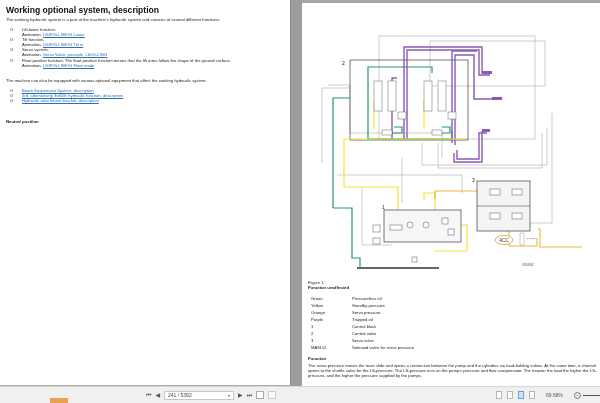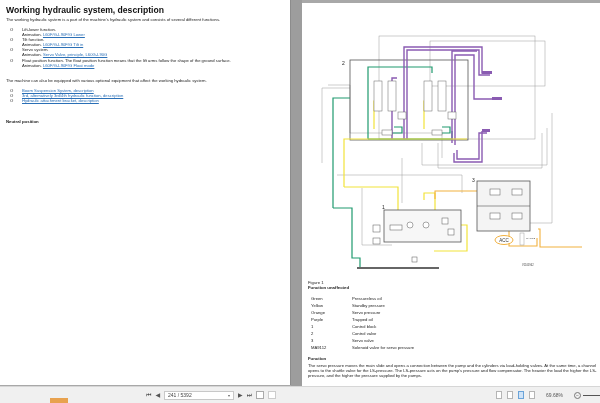--- a/index.html
+++ b/index.html
@@ -46,21 +46,21 @@
   .zoomctrl .minus { width: 7px; height: 7px; border: 1px solid #777; border-radius: 50%; font-size: 5px; line-height: 5px; text-align: center; color: #555; cursor: pointer; }
   .zoomctrl .track { width: 20px; height: 1px; background: #555; }
   .hl { position: absolute; left: 50px; top: 398px; width: 18px; height: 5px; background: #e8a24f; }
 </style>
 </head>
 <body>
 
 <div class="viewer">
 
   <div class="page page-left">
-    <h1 class="title">Working hydraulic system, description</h1>
+    <h1 class="title">Working optional system, description</h1>
     <p class="intro">The working hydraulic system is a part of the machine's hydraulic system and consists of several different functions.</p>
     <ul class="bullets">
       <li>
         <span class="dot">O</span>
         <span>Lift-lower function.</span><br>
         <span>Animation. </span><span class="link">L60F/G-L90F/G Lower</span>
       </li>
       <li>
         <span class="dot">O</span>
         <span>Tilt function.</span><br>

